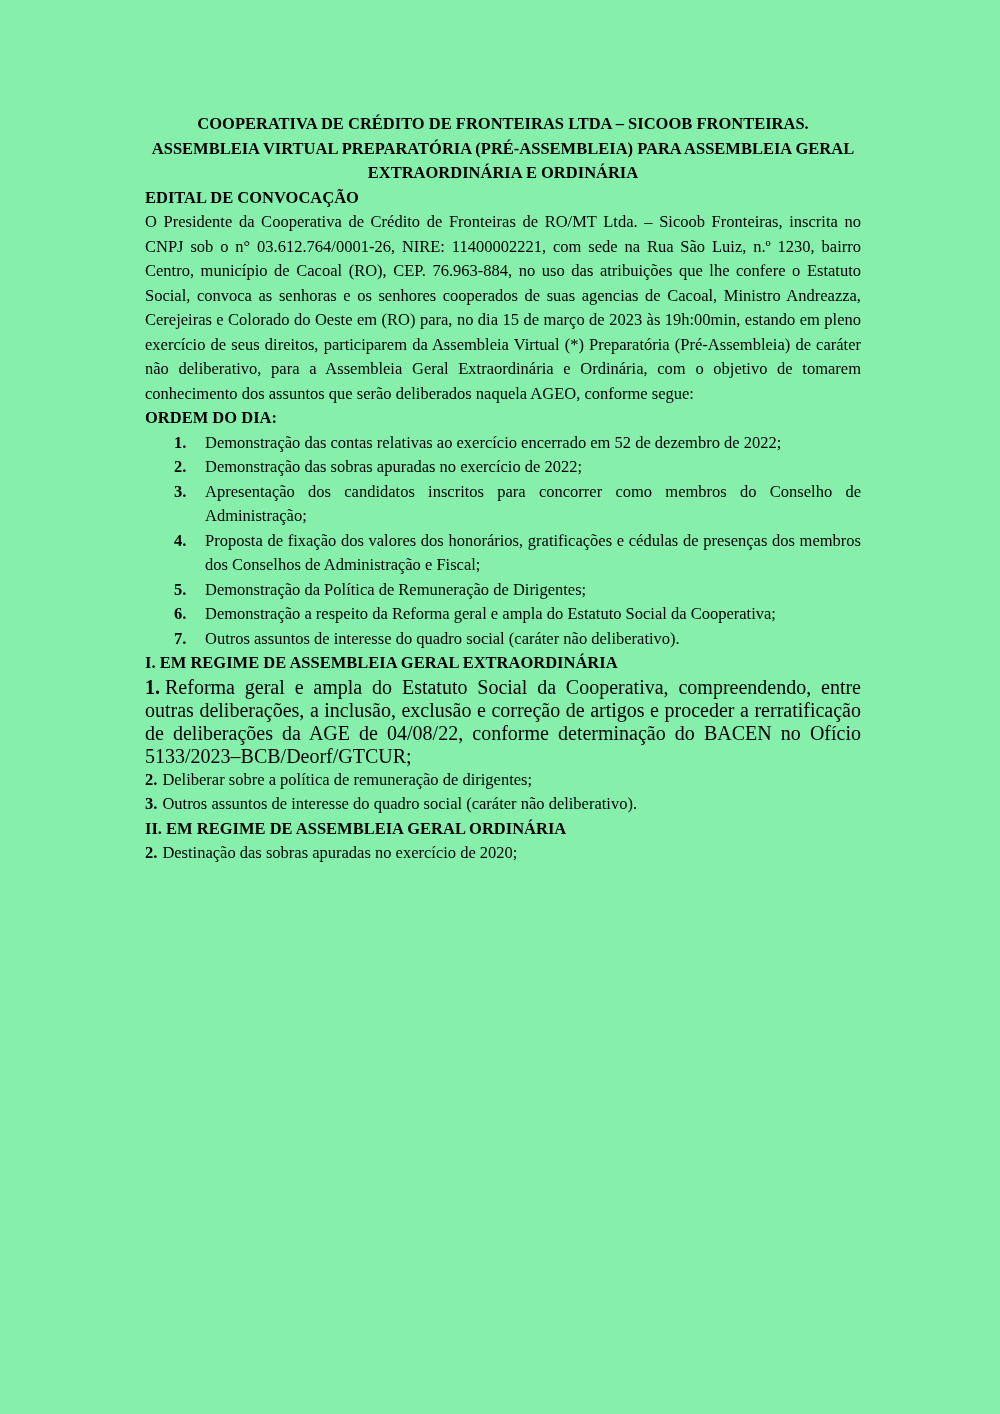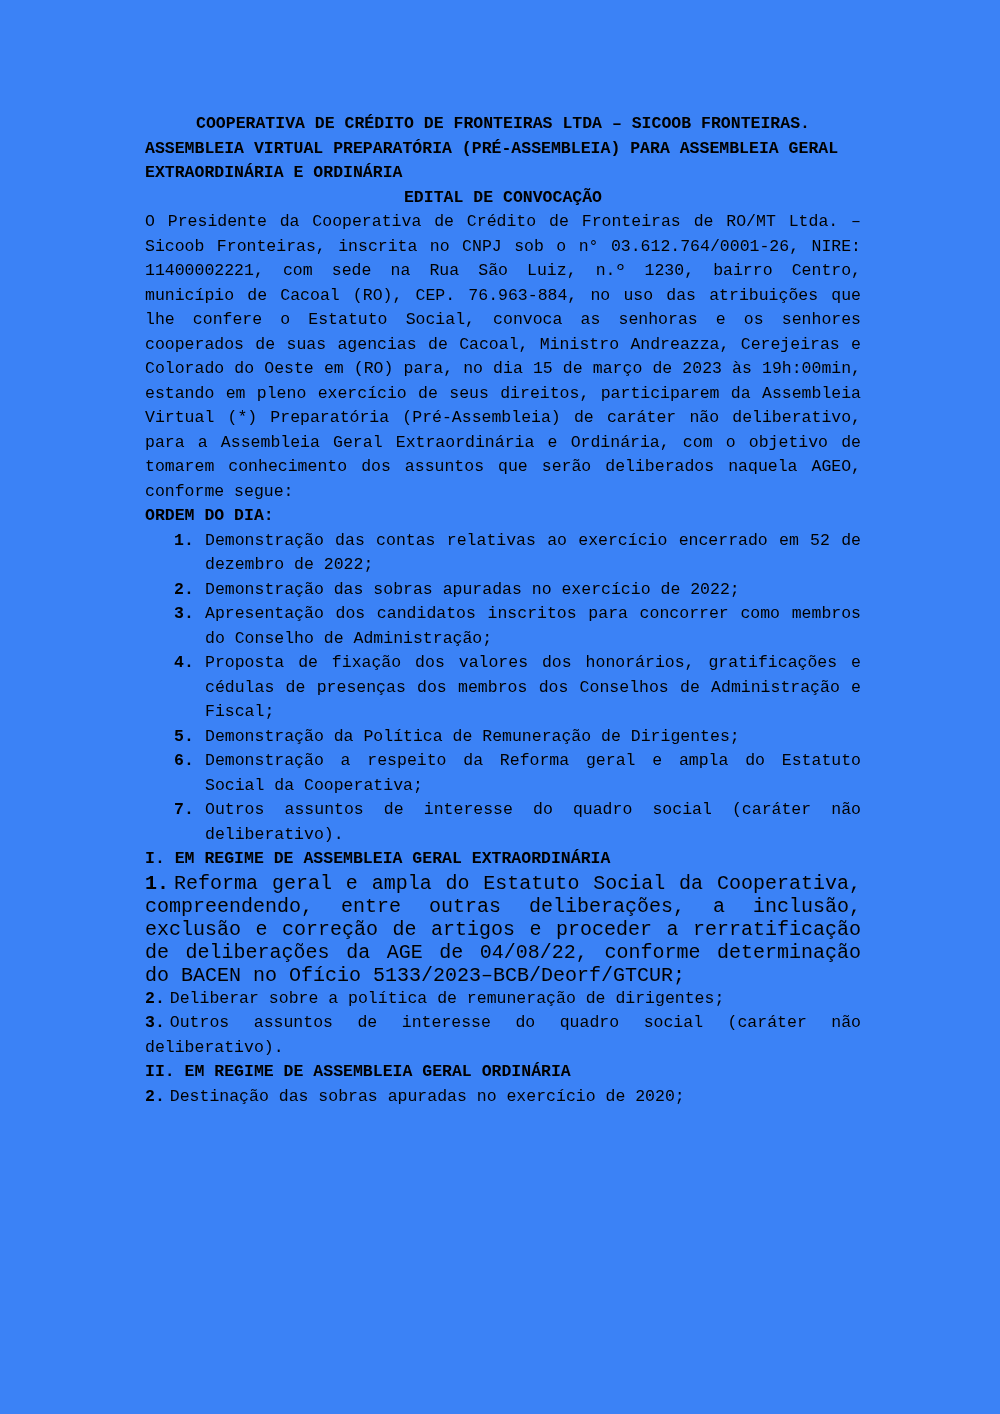--- a/index.html
+++ b/index.html
@@ -1,37 +1,37 @@
 <!DOCTYPE html>
 <html><head>
 <meta charset="utf-8">
 <style>
   * { box-sizing: border-box; }
   html, body { margin: 0; padding: 0; background: #ffffff; }
   .page {
     position: relative;
     width: 1000px;
     height: 1414px;
-    background: #3b82f6;
+    background: #86efac;
     overflow: hidden;
-    font-family: Liberation Mono, monospace;
+    font-family: Liberation Serif, serif;
     color: #000000;
   }
   .content {
     position: absolute;
     left: 145px;
     top: 112px;
     width: 716px;
     font-size: 16.5px;
     line-height: 24.5px;
   }
   .content div, .content p { margin: 0; }
   .title { text-align: center; font-weight: bold; }
-  .subtitle { text-align: left; font-weight: bold; margin-top: 68px; }
-  .edital { text-align: center; font-weight: bold; margin-top: 28px; }
+  .subtitle { text-align: center; font-weight: bold; margin-top: 68px; }
+  .edital { text-align: left; font-weight: bold; margin-top: 28px; }
   .intro { text-align: justify; margin-top: 28px; }
   .ordem { font-weight: bold; margin-top: 30px; }
   .regime { font-weight: bold; margin-top: 22px; }
   .list { margin-top: 22px; }
   .li { display: flex; }
   .li .num { flex: 0 0 60px; padding-left: 29px; font-weight: bold; }
   .li .txt { flex: 1; text-align: justify; }
   .sec-heading { font-weight: bold; }
   .sec1-heading { margin-top: 34px; }
   .sec2-heading { margin-top: 30px; }

